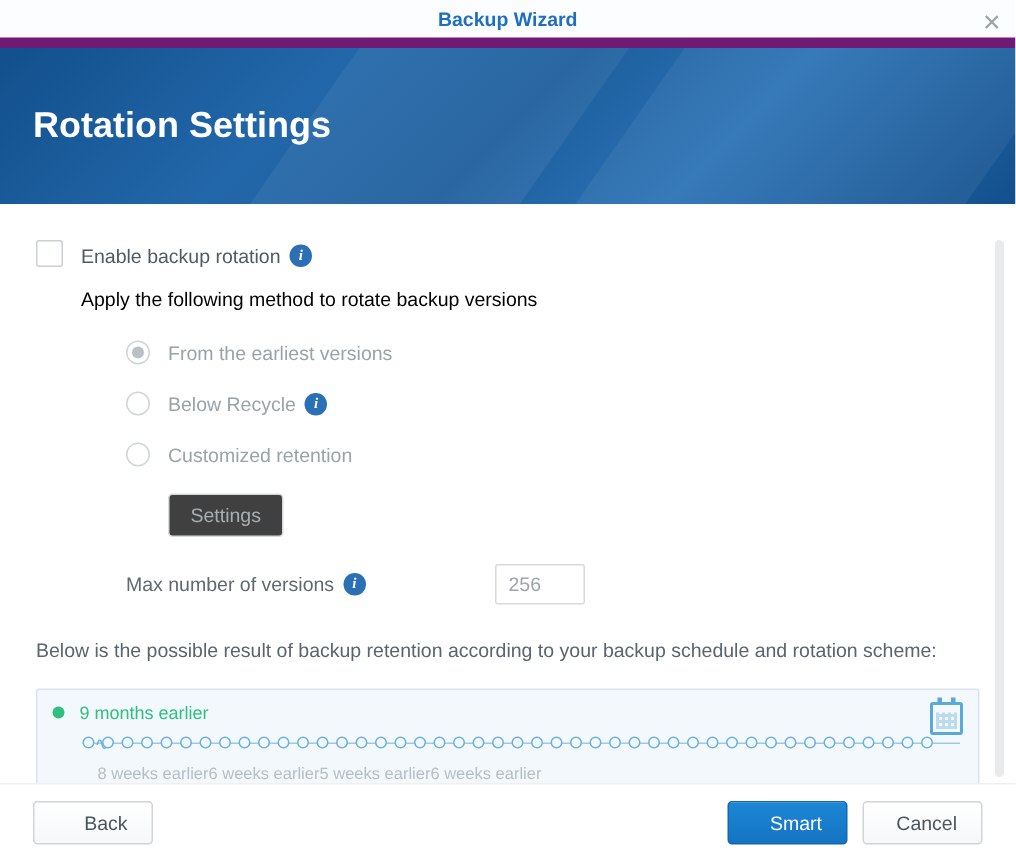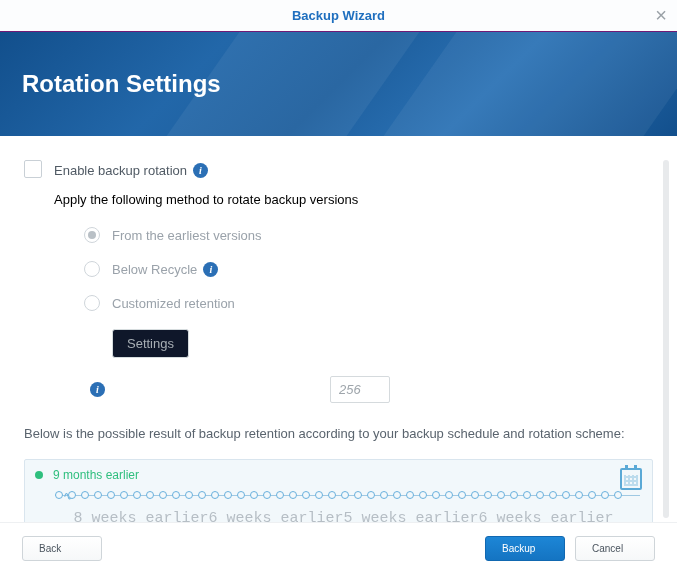--- a/index.html
+++ b/index.html
@@ -9,21 +9,21 @@
     color: #404850;
     background: #fff;
     width: 677px;
     height: 574px;
     overflow: hidden;
     position: relative;
   }
   
   .titlebar {
     height: 32px;
-    border-bottom: 1px solid #701a75;
+    border-bottom: 7px solid #701a75;
     display: flex;
     align-items: center;
     justify-content: center;
     position: relative;
     background: #fcfdfe;
   }
   .titlebar .title {
     color: #1f6fbf;
     font-weight: 600;
     font-size: 13px;
@@ -138,42 +138,41 @@
     border-radius: 50%;
     top: 3px; left: 3px;
   }
   .settings-btn {
     margin-left: 88px;
     margin-bottom: 18px;
     display: inline-block;
     padding: 6px 14px;
     border: 1px solid #d6dcde;
     border-radius: 3px;
-    background: #0f172a;
+    background: #404040;
     color: #a7aeb4;
     cursor: pointer;
     font-size: 13px;
   }
   .max-row {
     margin-left: 60px;
     display: flex;
     align-items: center;
     margin-bottom: 20px;
   }
   .max-row .label { color: #606870; margin-right: 6px; flex: 0 0 auto; width: 230px; display:flex; align-items:center;}
   .numinput {
     width: 60px;
     padding: 5px 8px;
     border: 1px solid #d5dadd;
     border-radius: 2px;
     color: #9ea5ab;
     background: #fff;
     margin-left: 10px;
     font-size: 13px;
-    font-style: italic;
   }
   .desc {
     color: #5a646e;
     line-height: 1.7;
     margin-bottom: 14px;
   }
   
   .timeline-box {
     border: 1px solid #d9e5ee;
     background: #f2f8fb;
@@ -244,25 +243,24 @@
     position: absolute;
     left: 8px;
     top: 50%;
     transform: translateY(-50%);
     width: 12px; height: 12px;
     font-size: 12px;
     color: #6ab1dd;
   }
   .time-labels {
     display: flex;
-    justify-content: center;
+    justify-content: flex-start;
     margin: 6px 20px 0 30px;
-    font-size: 15px;
+    font-size: 11px;
     color: #b6bec5;
-    font-family: Liberation Mono, monospace;
   }
   
   .footer {
     position: absolute;
     left: 0; right: 0; bottom: 0;
     height: 52px;
     border-top: 1px solid #eef0f2;
     display: flex;
     align-items: center;
     padding: 0 22px;
@@ -271,22 +269,22 @@
   }
   .footer .spacer { flex: 1; }
   .btn {
     min-width: 80px;
     padding: 6px 16px;
     border: 1px solid #cfd5d9;
     border-radius: 3px;
     background: linear-gradient(#ffffff, #f6f8f9);
     color: #4a545e;
     cursor: pointer;
-    font-size: 10px;
-    text-align: left;
+    font-size: 13px;
+    text-align: right;
   }
   .btn.primary {
     background: linear-gradient(#1d86d6, #1474c2);
     border-color: #1168b1;
     color: #fff;
     font-weight: 500;
   }
 </style>
 </head>
 <body>
@@ -323,20 +321,21 @@
     <div class="radio-row">
       <div class="radio"></div>
       <span>Customized retention</span>
     </div>
   </div>
 
   <div class="settings-btn">Settings</div>
 
   <div class="max-row">
     <span class="label">
+      <span>Max number of versions</span>
       <span class="info-icon">i</span>
     </span>
     <input class="numinput" value="256" style="">
   </div>
 
   <div class="desc">Below is the possible result of backup retention according to your backup schedule and rotation scheme:</div>
 
   <div class="timeline-box">
     <div class="cal-icon"></div>
     <div class="marker">
@@ -398,15 +397,15 @@
     </div>
   </div>
 
 </div>
 
 <div class="body-scroll"></div>
 
 <div class="footer">
   <div class="btn">Back</div>
   <div class="spacer"></div>
-  <div class="btn primary">Backup</div>
+  <div class="btn primary">Smart</div>
   <div class="btn">Cancel</div>
 </div>
 
 </body></html>

